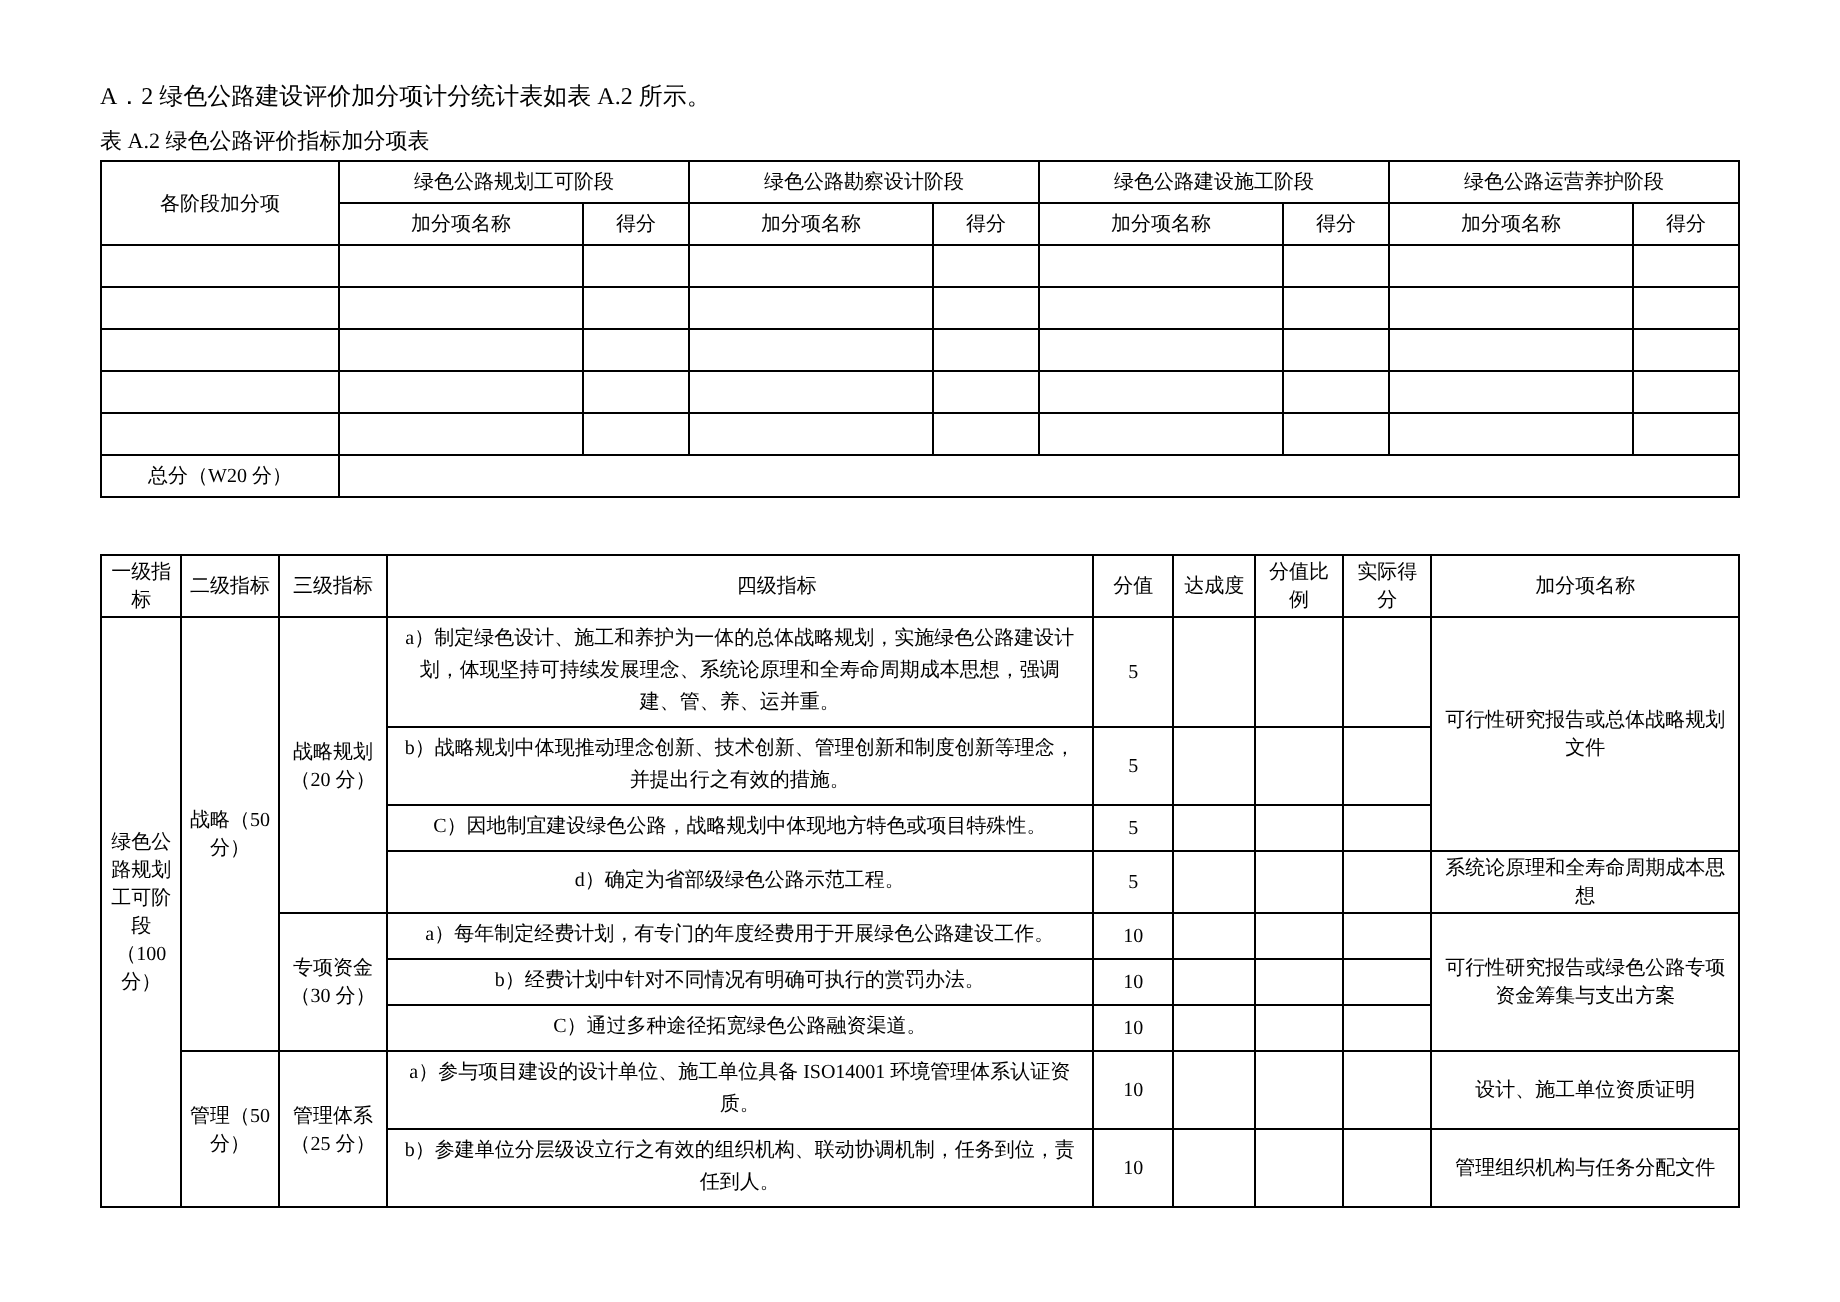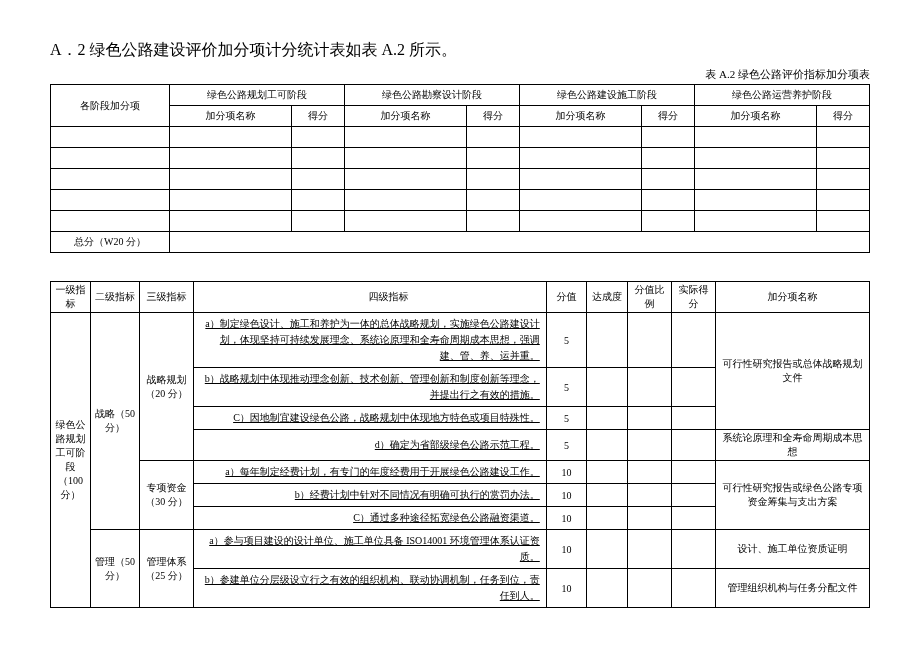--- a/index.html
+++ b/index.html
@@ -4,42 +4,42 @@
 <style>
   body {
     margin: 0;
     padding: 40px 50px;
     font-family: "SimSun", "宋体", serif;
     font-size: 10px;
     color: #000;
     background: #fff;
   }
   .section-a2 { margin-bottom: 28px; }
-  .intro-line { font-size: 16px; margin-bottom: 6px; }
+  .intro-line { font-size: 12px; margin-bottom: 6px; }
   .caption {
-    text-align: right;
+    text-align: left;
     font-size: 11px;
     margin-bottom: 2px;
   }
   table {
     border-collapse: collapse;
     width: 100%;
   }
   td, th {
     border: 1px solid #000;
     padding: 2px 4px;
     font-weight: normal;
     text-align: center;
     vertical-align: middle;
     height: 18px;
     font-size: 10px;
   }
   .t-a2 td, .t-a2 th { height: 16px; }
   .t-a3 td, .t-a3 th { height: auto; }
-  .t-a3 td.left { text-align: right; padding: 3px 6px; line-height: 1.6; text-decoration: underline; }
+  .t-a3 td.left { text-align: center; padding: 3px 6px; line-height: 1.6; }
   .t-a3 td, .t-a3 th { padding: 1px 3px; }
   .t-a3 .lvl4 { width: 340px; padding-left: 40px; }
   .t-a3 .score { width: 36px; }
   .t-a3 .reach { width: 36px; }
   .t-a3 .ratio { width: 40px; }
   .t-a3 .actual { width: 40px; }
   .t-a3 .mat { width: 160px; }
   .a3-caption { margin-top: 30px; }
 </style>
 </head>

